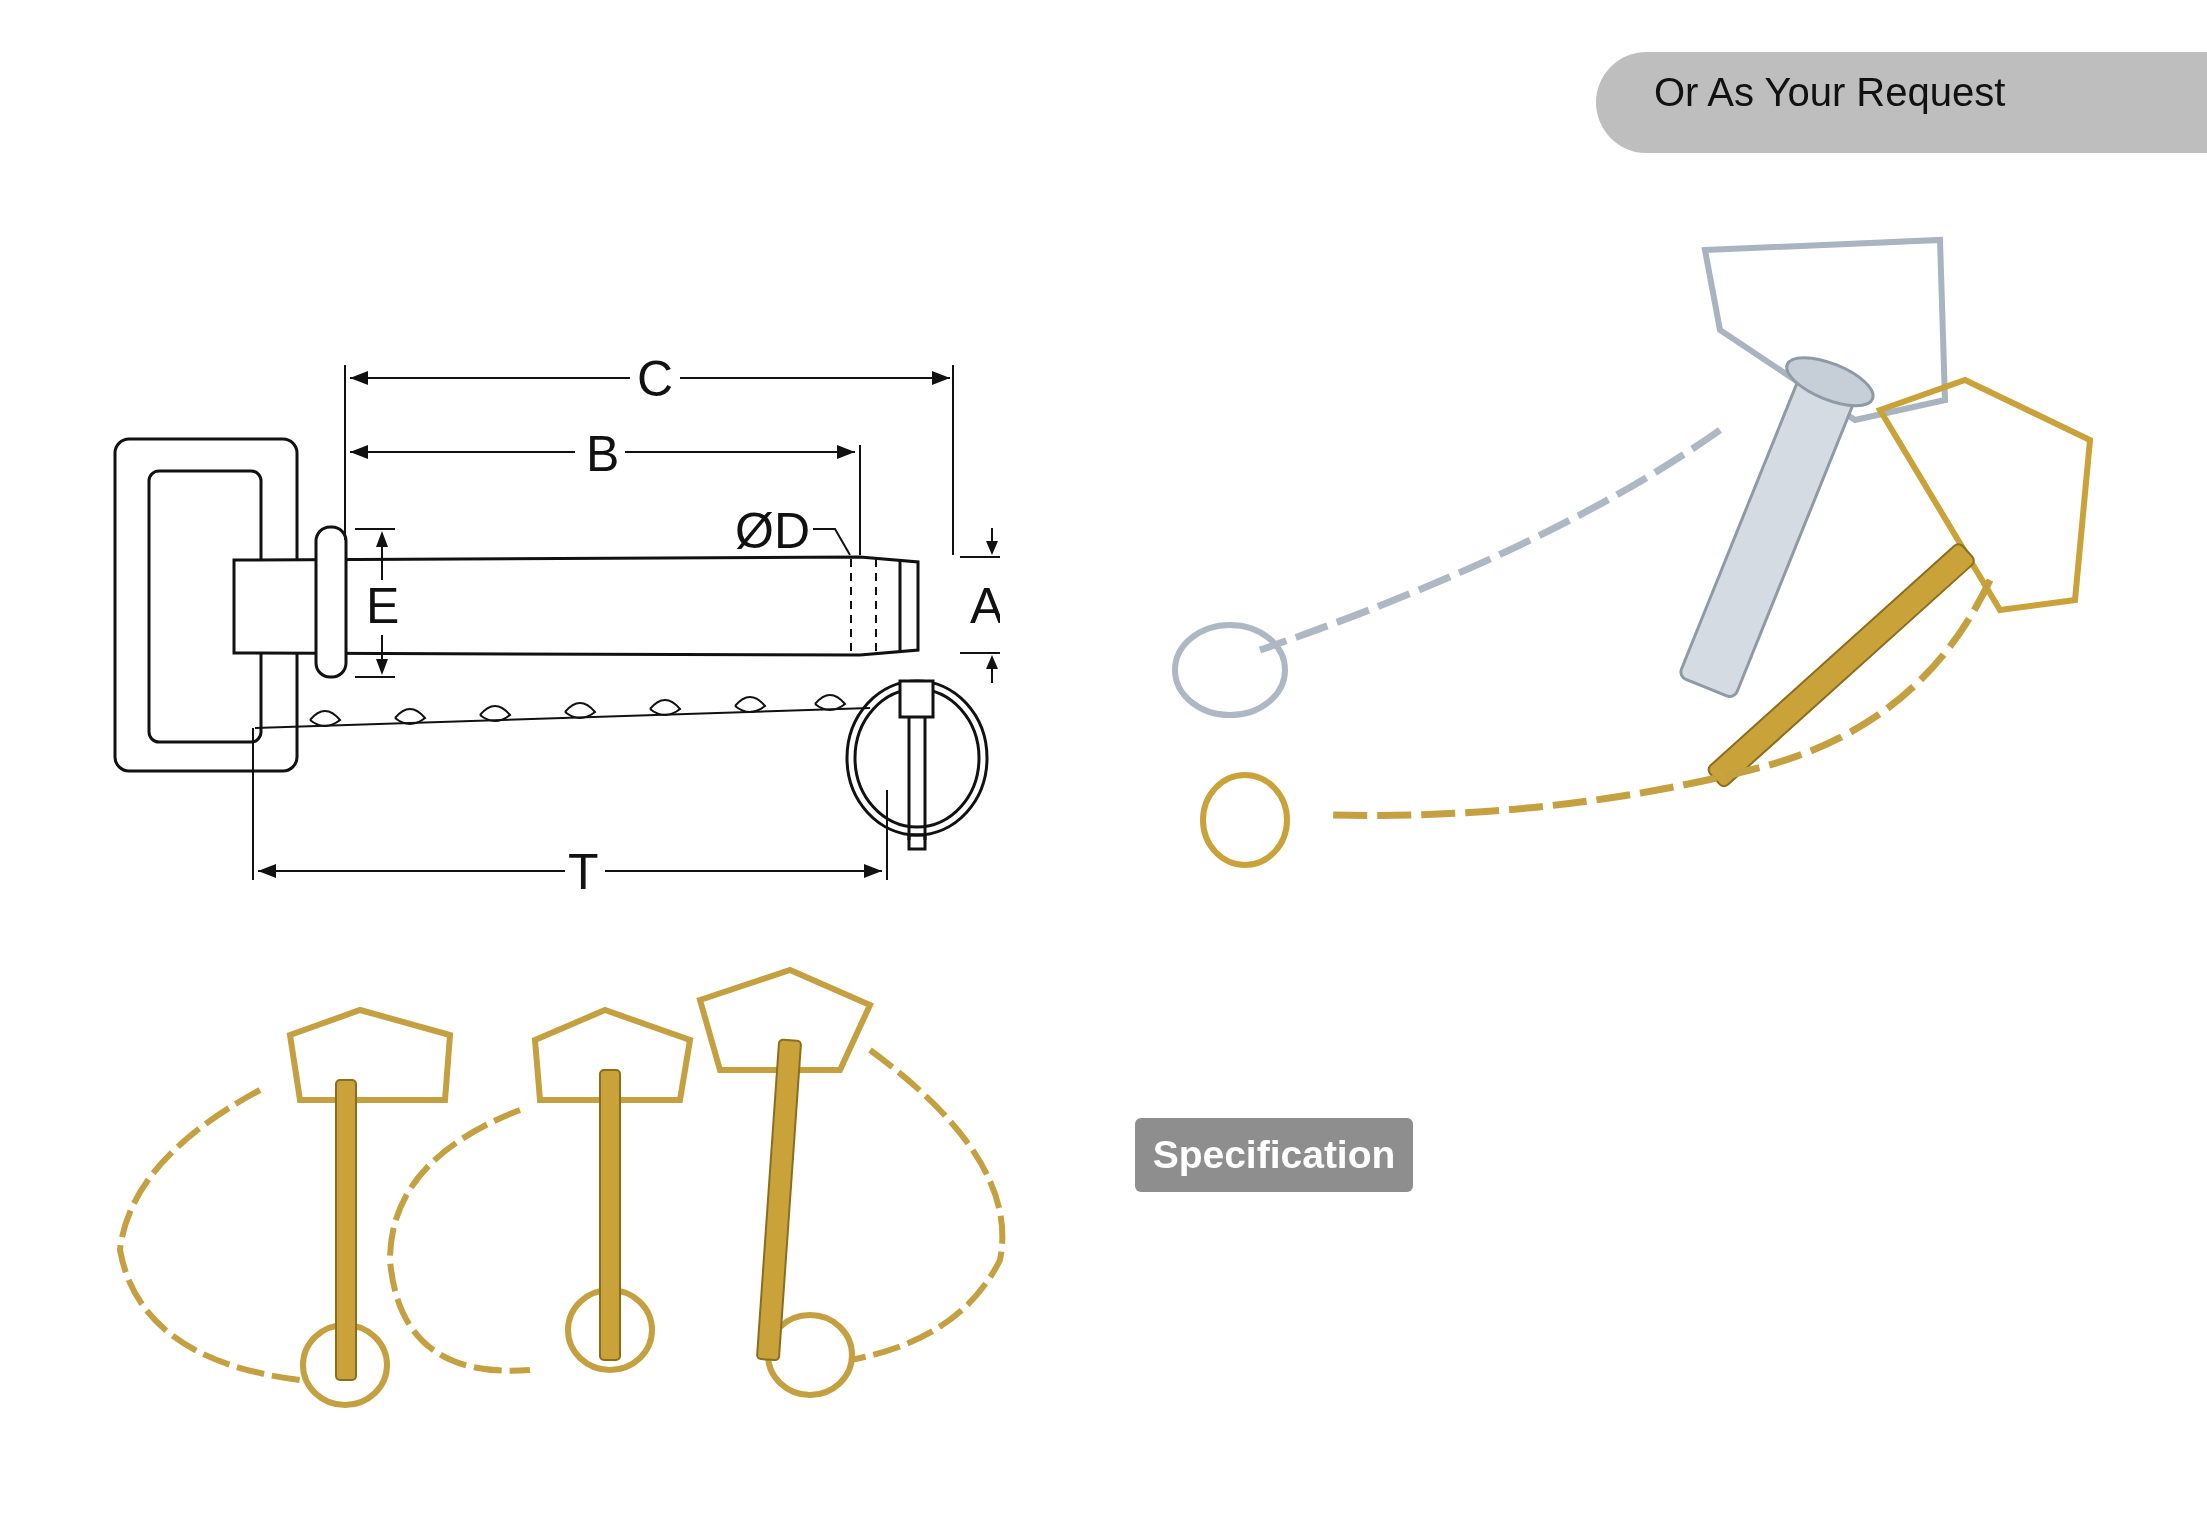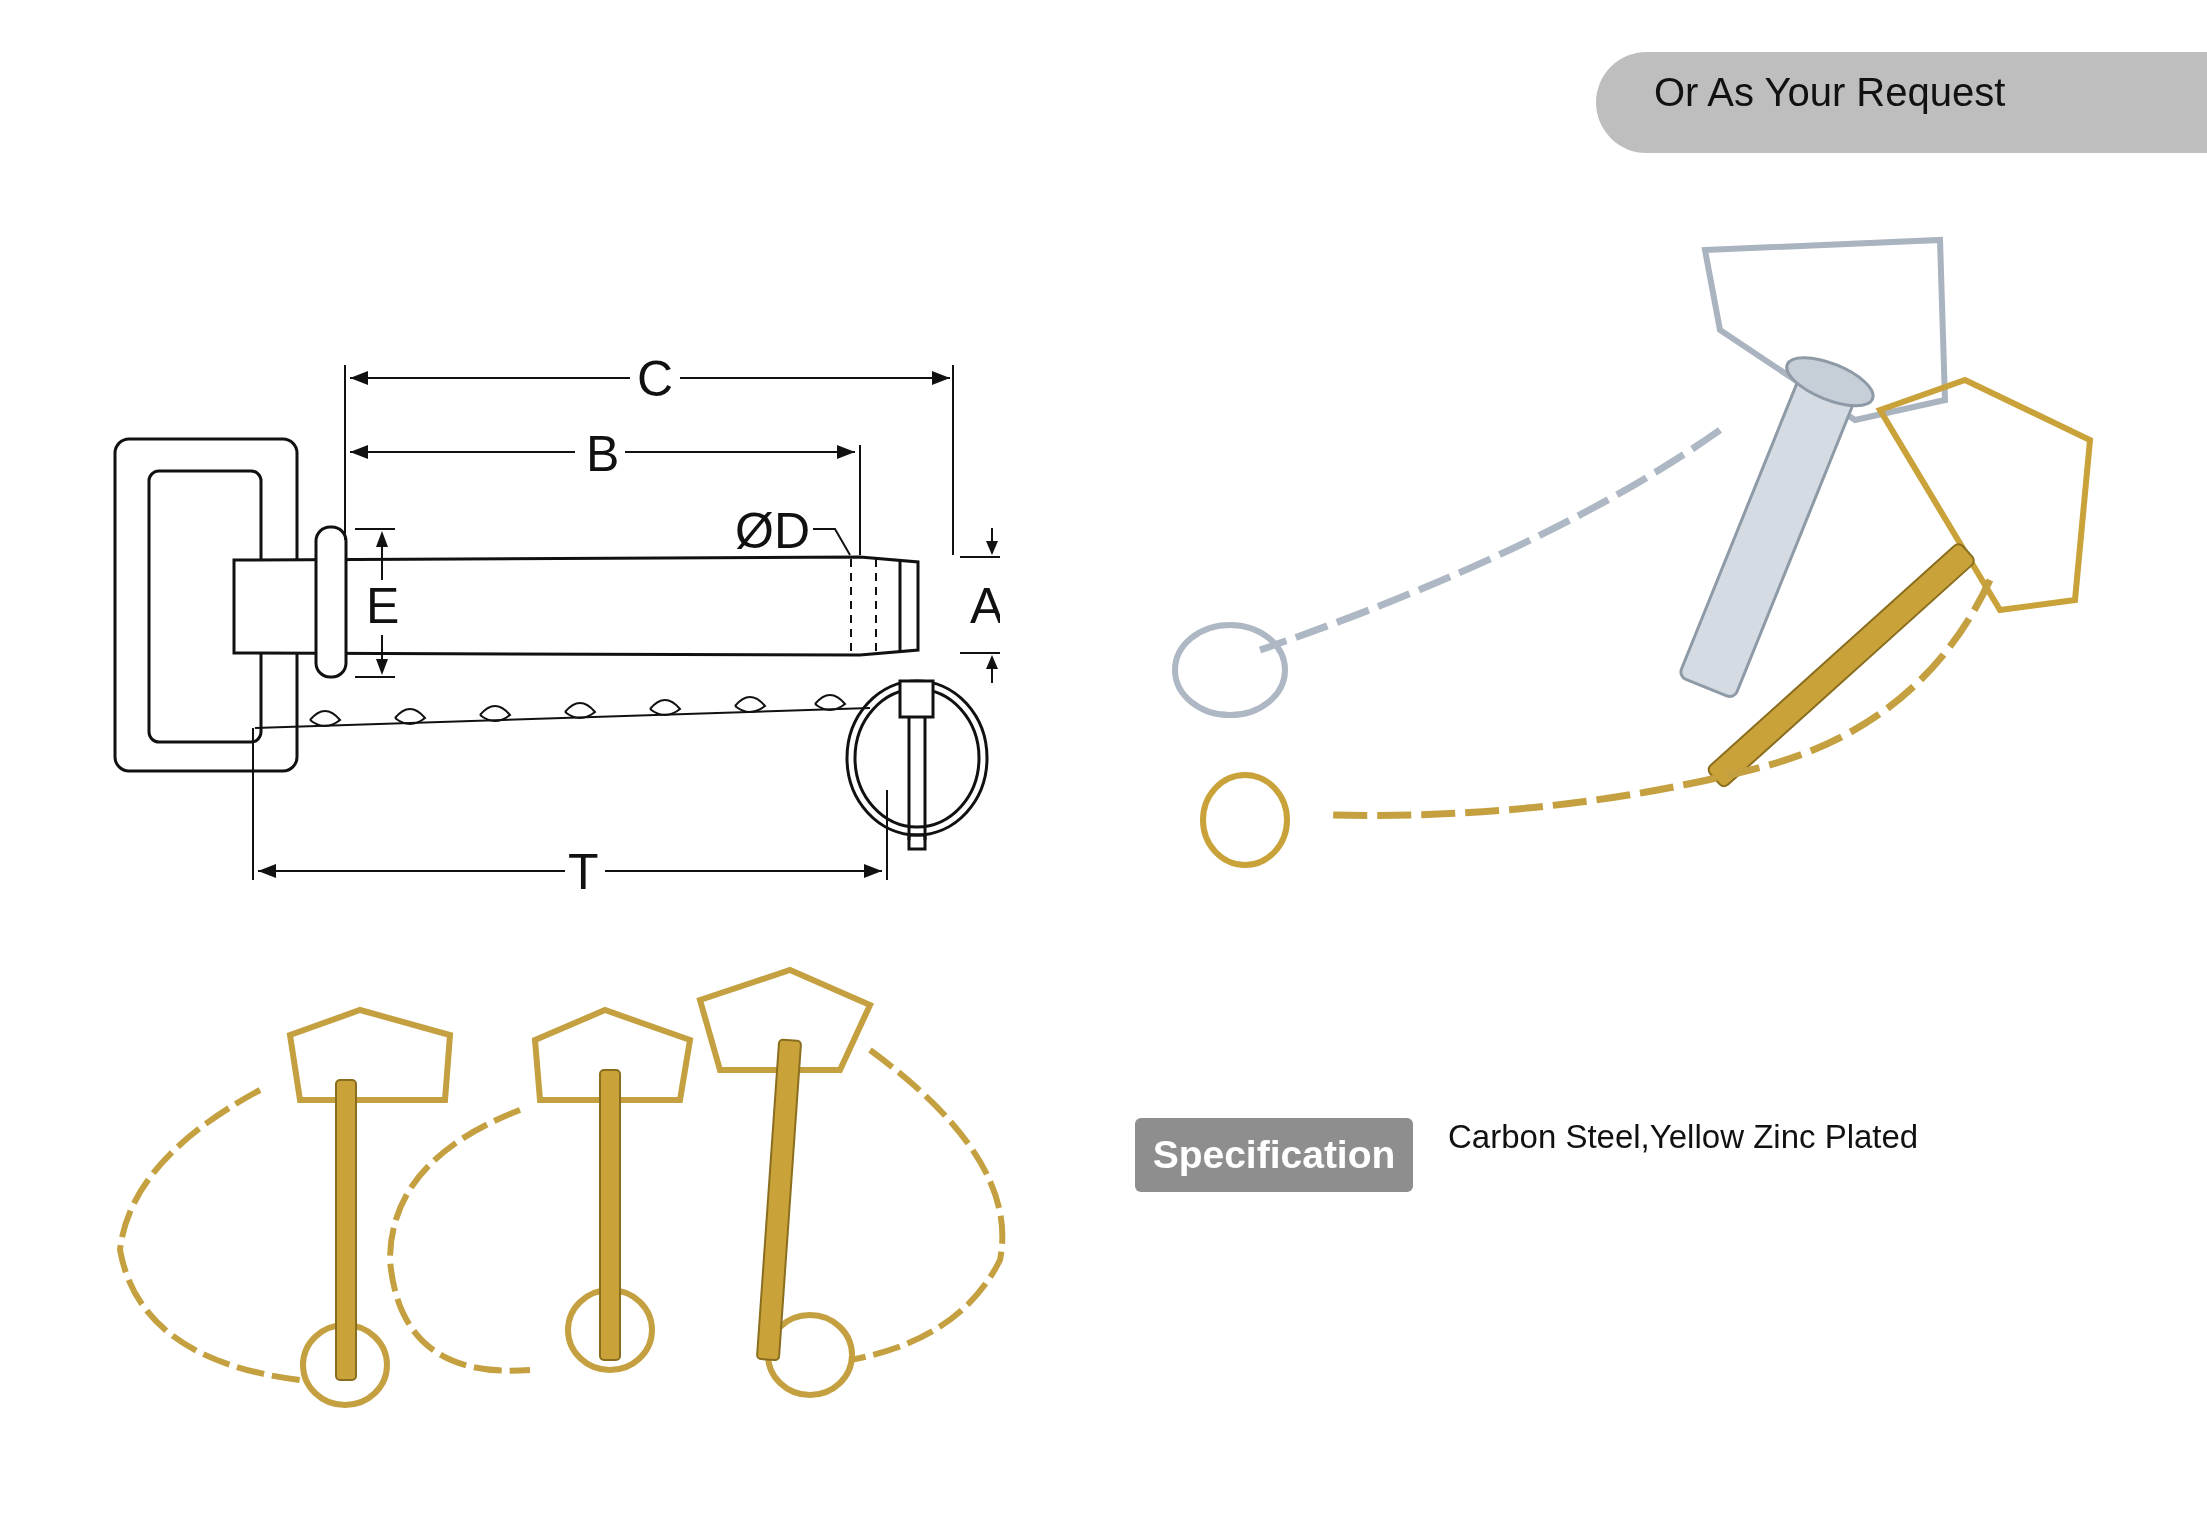--- a/index.html
+++ b/index.html
@@ -127,14 +127,13 @@
     <ellipse cx="510" cy="370" rx="42" ry="40"></ellipse>
     <ellipse cx="710" cy="395" rx="42" ry="40"></ellipse>
   </g>
   <rect x="236" y="120" width="20" height="300" rx="4" fill="#c9a23a" stroke="#8a6e1e" stroke-width="2"></rect>
   <rect x="500" y="110" width="20" height="290" rx="4" fill="#c9a23a" stroke="#8a6e1e" stroke-width="2"></rect>
   <rect x="668" y="80" width="22" height="320" rx="4" fill="#c9a23a" stroke="#8a6e1e" stroke-width="2" transform="rotate(4 680 240)"></rect>
 </svg>
 
 <div class="spec-badge">Specification</div>
 <div class="spec-text">
-  <div>Carbon Steel,Yellow Zinc Plated</div>
 </div>
 
 </body></html>

